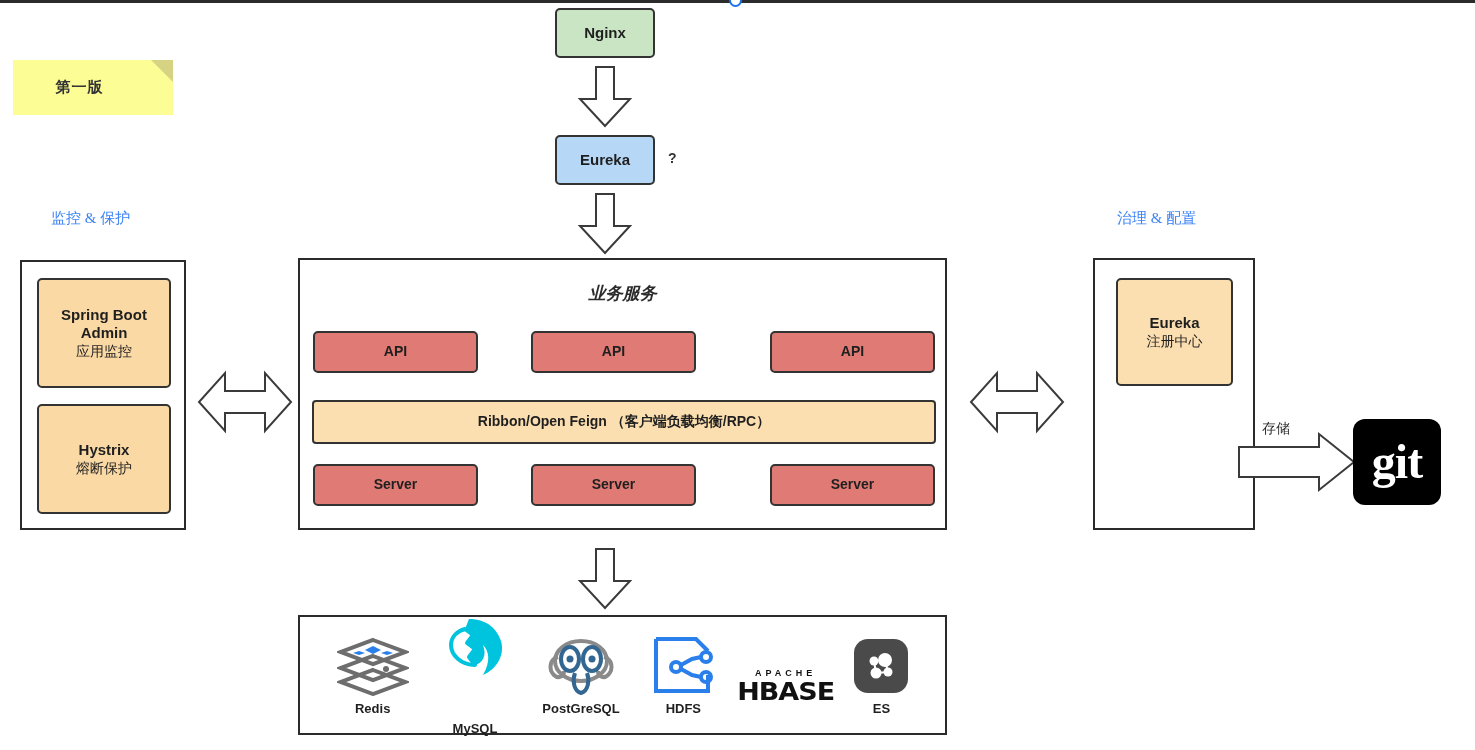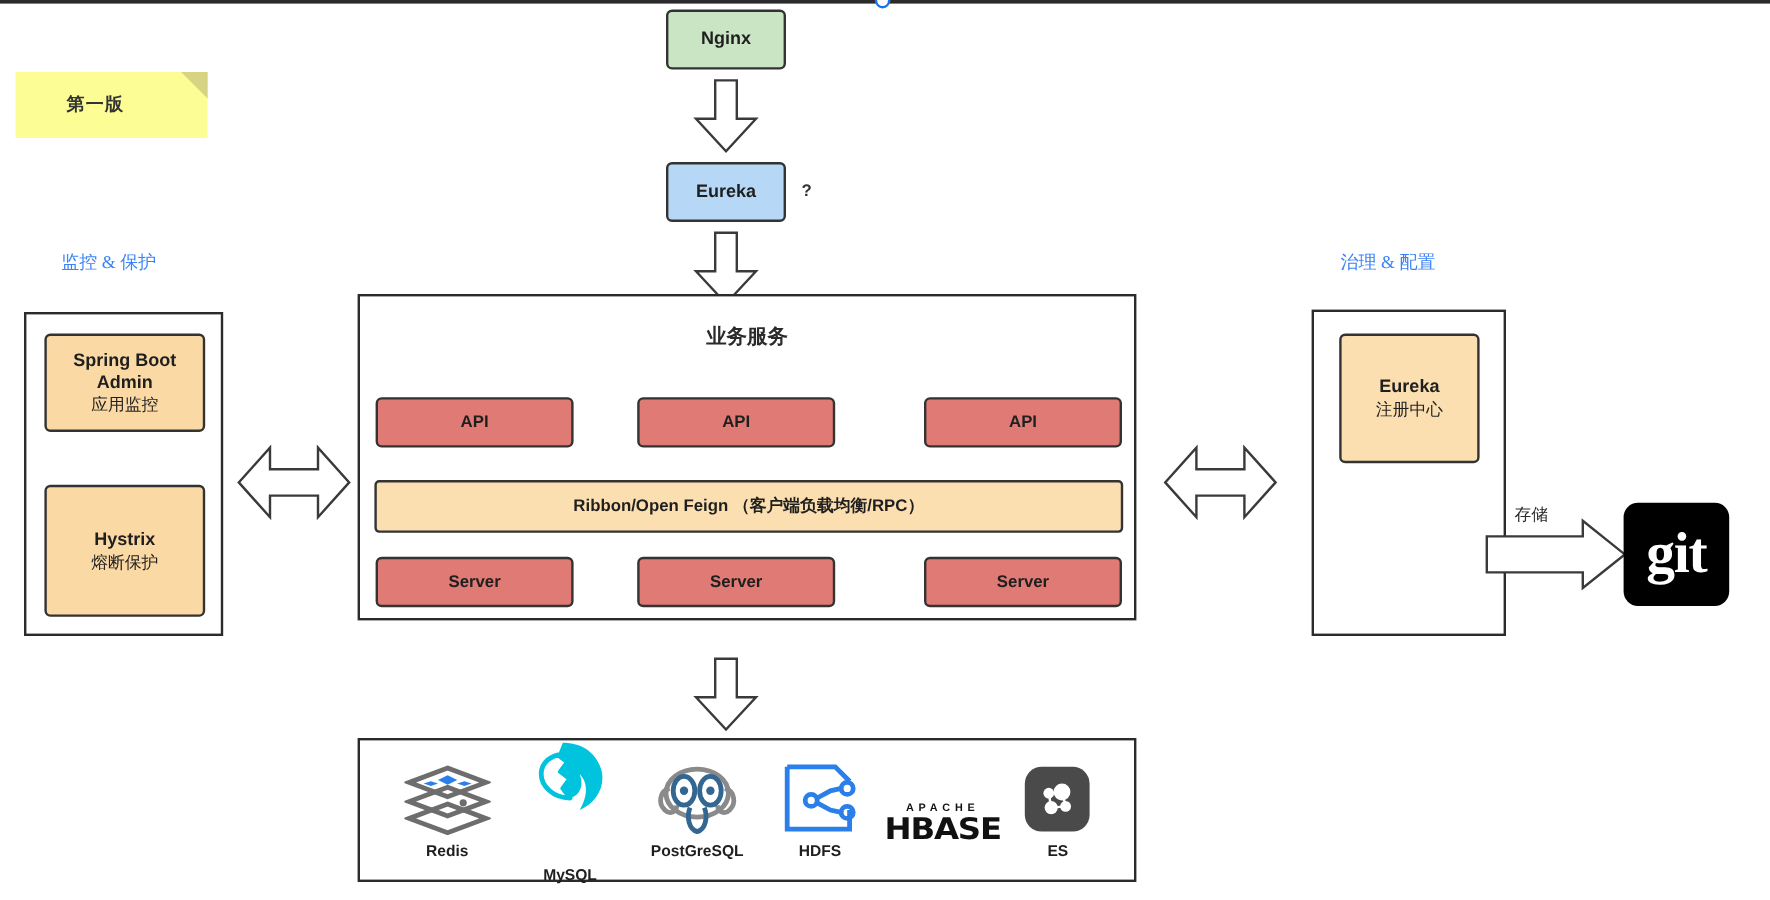--- a/index.html
+++ b/index.html
@@ -57,21 +57,21 @@
   .node .ln-en { font-weight: bold; font-size: 15px; color: #1f1f1f; }
   .node .ln-cn { font-size: 14px; color: #1f1f1f; }
 
   .nginx   { left: 555px; top: 8px;   width: 100px; height: 50px; background: #c9e5c4; }
   .gateway { left: 555px; top: 135px; width: 100px; height: 50px; background: #b6d7f5; }
   .qmark   { left: 668px; top: 150px; font-size: 14px; font-weight: bold; color: #333; }
 
   
   .panel { border: 2px solid #2b2b2b; background: #ffffff; }
   .panel-left   { left: 20px;   top: 260px; width: 166px; height: 270px; }
-  .panel-center { left: 298px;  top: 245px; width: 649px; height: 272px; }
+  .panel-center { left: 298px;  top: 258px; width: 649px; height: 272px; font-style: italic; }
   .panel-right  { left: 1093px; top: 258px; width: 162px; height: 272px; }
 
   .panel-title {
     left: 0; top: 22px; width: 100%;
     text-align: center; font-size: 17px; font-weight: bold; color: #2b2b2b;
   }
 
   
   .orange { background: #fbd9a5; }
   .red    { background: #e07a74; }
@@ -167,21 +167,21 @@
   </div>
   <div class="abs qmark">?</div>
 
   <svg class="abs arrow-svg" style="left:578px; top:193px;" width="54" height="62" viewBox="0 0 54 62">
     <polygon class="arrow-shape" points="18,1 36,1 36,33 52,33 27,60 2,33 18,33"></polygon>
   </svg>
 
   <div class="abs caption" style="left:51px; top:209px;">监控 &amp; 保护</div>
 
   <div class="abs panel panel-left">
-    <div class="abs node orange" style="left:15px; top:16px; width:134px; height:82px;">
+    <div class="abs node orange" style="left:15px; top:16px; width:134px; height:110px;">
       <span class="ln-en">Spring Boot Admin</span>
       <span class="ln-cn">应用监控</span>
     </div>
     <div class="abs node orange" style="left:15px; top:142px; width:134px; height:110px;">
       <span class="ln-en">Hystrix</span>
       <span class="ln-cn">熔断保护</span>
     </div>
   </div>
 
   <svg class="abs arrow-svg" style="left:197px; top:371px;" width="96" height="62" viewBox="0 0 96 62">

